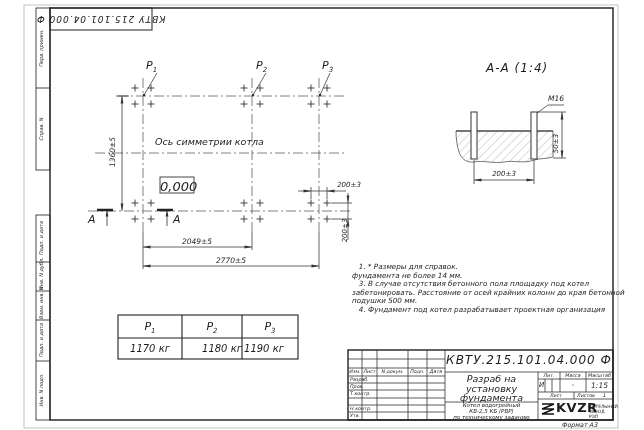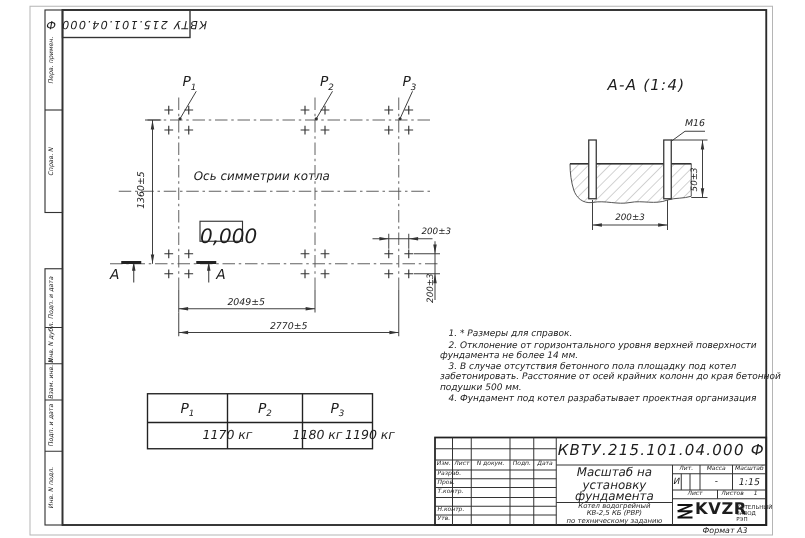--- a/index.html
+++ b/index.html
@@ -12,21 +12,21 @@
   .cell-label{font-size:5px;font-style:italic;color:#222;line-height:6px;white-space:nowrap;}
   .tb-small{font-size:4.8px;font-style:italic;line-height:6px;text-align:center;white-space:nowrap;}
   .dim{font-size:7.5px;font-style:italic;white-space:nowrap;color:#1d1d1d;}
   .note-line{font-size:7.2px;font-style:italic;line-height:8.6px;white-space:pre;color:#222;}
   .load-lbl{font-size:11px;font-style:italic;white-space:nowrap;}
   .load-lbl sub{font-size:7px;}
   #stamp-rot{display:flex;align-items:center;justify-content:center;}
   #stamp-rot span{transform:rotate(180deg);font-size:9px;font-style:italic;letter-spacing:1px;white-space:nowrap;}
   .ptable-h{font-size:11px;font-style:italic;}
   .ptable-h sub{font-size:7px;}
-  .ptable-v{font-size:10px;font-style:italic;white-space:nowrap;margin-left:32px;}
+  .ptable-v{font-size:10px;font-style:italic;white-space:nowrap;}
 </style>
 </head>
 <body>
 
 <div id="page">
 
   <svg class="abs" style="left:0;top:0" width="644" height="430" viewBox="0 0 644 430">
     <defs>
       <pattern id="hatch" patternUnits="userSpaceOnUse" width="6" height="6" patternTransform="rotate(45)">
         <line x1="0" y1="0" x2="0" y2="6" stroke="#9a9a9a" stroke-width="0.7"></line>
@@ -118,21 +118,21 @@
   <div class="abs vrot cell-label" style="left:29px;top:300px;width:28px;height:10px">Взам. инв. N</div>
   <div class="abs vrot cell-label" style="left:23px;top:335px;width:40px;height:10px">Подп. и дата</div>
   <div class="abs vrot cell-label" style="left:15px;top:385px;width:56px;height:10px">Инв. N подл.</div>
 
   <div class="abs load-lbl" style="left:146px;top:59px"><span>P</span><sub>1</sub></div>
   <div class="abs load-lbl" style="left:256px;top:59px"><span>P</span><sub>2</sub></div>
   <div class="abs load-lbl" style="left:322px;top:59px"><span>P</span><sub>3</sub></div>
 
   <div class="abs it" style="left:155px;top:136px;font-size:9.5px;white-space:nowrap">Ось симметрии котла</div>
 
-  <div class="abs it ctr" style="left:160px;top:179px;width:14px;font-size:16px">0,000</div>
+  <div class="abs it ctr" style="left:160px;top:179px;width:14px;font-size:13px">0,000</div>
 
   <div class="abs vrot dim" style="left:90px;top:147px;width:46px;height:10px">1360±5</div>
   <div class="abs dim ctr" style="left:175px;top:237px;width:44px">2049±5</div>
   <div class="abs dim ctr" style="left:209px;top:256px;width:44px">2770±5</div>
   <div class="abs dim ctr" style="left:333px;top:181px;width:32px;font-size:7px">200±3</div>
   <div class="abs vrot dim" style="left:326px;top:226px;width:38px;height:9px;font-size:7px">200±3</div>
 
   <div class="abs it" style="left:88px;top:213px;font-size:11px">А</div>
   <div class="abs it" style="left:173px;top:213px;font-size:11px">А</div>
 
@@ -143,21 +143,20 @@
 
   <div class="abs ptable-h ctr" style="left:118px;top:320px;width:64px"><span>P</span><sub>1</sub></div>
   <div class="abs ptable-h ctr" style="left:182px;top:320px;width:60px"><span>P</span><sub>2</sub></div>
   <div class="abs ptable-h ctr" style="left:242px;top:320px;width:56px"><span>P</span><sub>3</sub></div>
   <div class="abs ptable-v ctr" style="left:118px;top:343px;width:64px">1170 кг</div>
   <div class="abs ptable-v ctr" style="left:182px;top:343px;width:80px">1180 кг</div>
   <div class="abs ptable-v ctr" style="left:242px;top:343px;width:44px">1190 кг</div>
 
   <div class="abs" style="left:352px;top:263px;width:262px">
     <div class="note-line">   1. * Размеры для справок.</div>
-    <div class="note-line">   2. Отклонение от горизонтального уровня верхней поверхности</div>
     <div class="note-line">фундамента не более 14 мм.</div>
     <div class="note-line">   3. В случае отсутствия бетонного пола площадку под котел</div>
     <div class="note-line">забетонировать. Расстояние от осей крайних колонн до края бетонной</div>
     <div class="note-line">подушки 500 мм.</div>
     <div class="note-line">   4. Фундамент под котел разрабатывает проектная организация</div>
   </div>
 
   <div class="abs it ctr" style="left:445px;top:353px;width:168px;font-size:12px;letter-spacing:1px;white-space:nowrap">КВТУ.215.101.04.000 Ф</div>
 
   <div class="abs tb-small" style="left:348px;top:369px;width:14px">Изм.</div>
@@ -166,21 +165,21 @@
   <div class="abs tb-small" style="left:408px;top:369px;width:19px">Подп.</div>
   <div class="abs tb-small" style="left:427px;top:369px;width:18px">Дата</div>
 
   <div class="abs tb-small" style="left:350px;top:377px;text-align:left">Разраб.</div>
   <div class="abs tb-small" style="left:350px;top:384px;text-align:left">Пров.</div>
   <div class="abs tb-small" style="left:350px;top:391px;text-align:left">Т.контр.</div>
   <div class="abs tb-small" style="left:350px;top:406px;text-align:left">Н.контр.</div>
   <div class="abs tb-small" style="left:350px;top:413px;text-align:left">Утв.</div>
 
   <div class="abs it ctr" style="left:445px;top:374px;width:93px;font-size:9.5px;line-height:9.5px">
-    <div>Масштаб на</div>
+    <div>Разраб на</div>
     <div>установку</div>
     <div>фундамента</div>
   </div>
 
   <div class="abs it ctr" style="left:445px;top:403px;width:93px;font-size:5.5px;line-height:5.8px">
     <div>Котел водогрейный</div>
     <div>КВ-2,5 КБ (РВР)</div>
     <div>по техническому заданию</div>
   </div>
 

